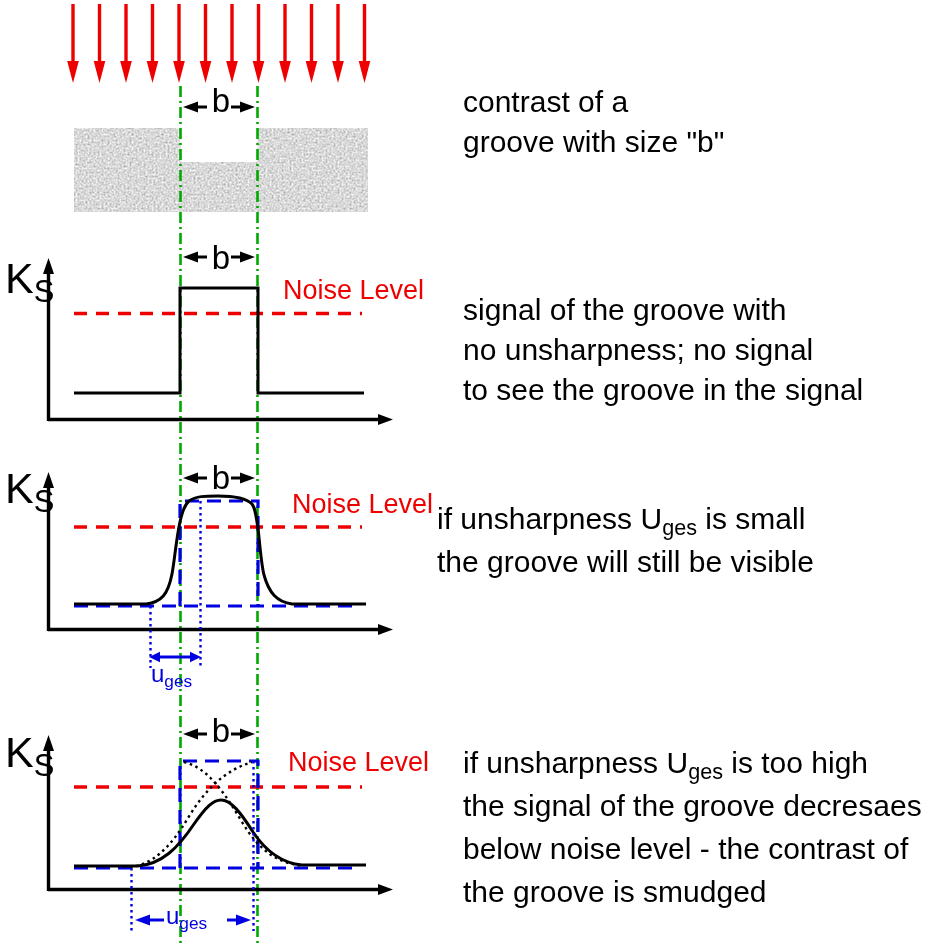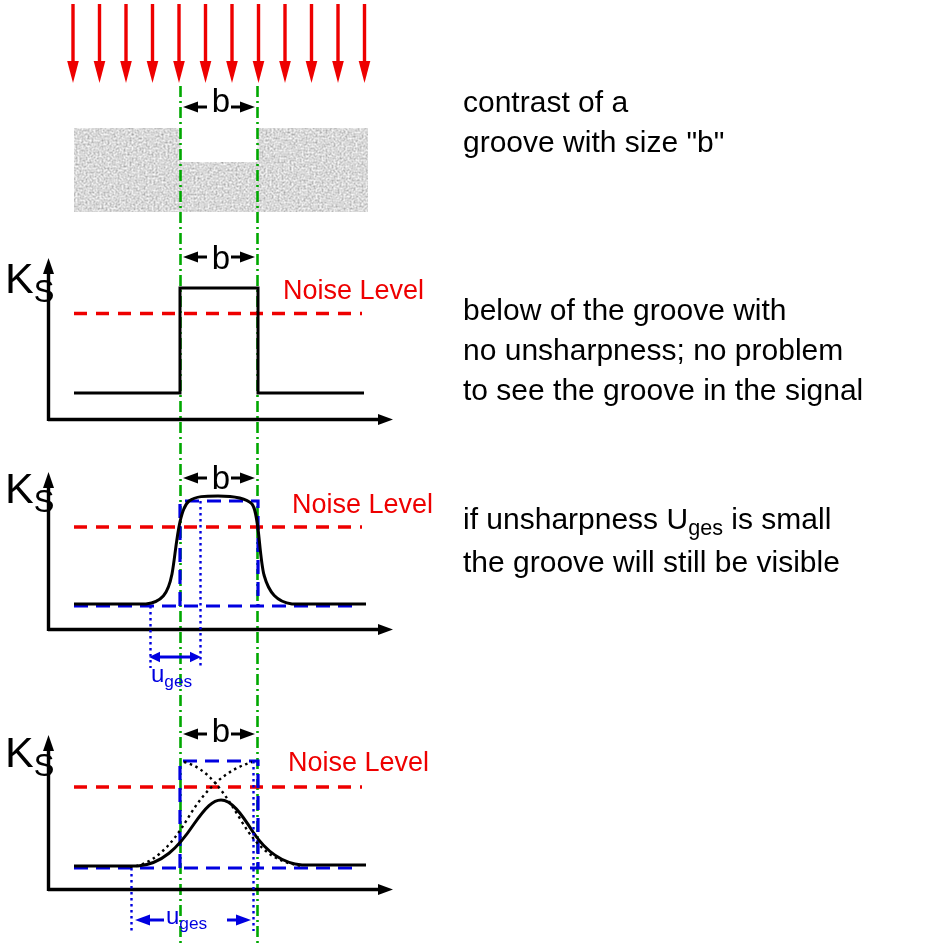--- a/index.html
+++ b/index.html
@@ -34,21 +34,21 @@
   .lbl sub{font-size:0.72em;vertical-align:-0.28em;line-height:0;}
   .caption{font-size:30px;line-height:40px;}
   .caption.tall{line-height:43px;}
   .noise-lbl{color:var(--c-red);font-size:27px;line-height:27px;}
   .ks{font-size:43px;line-height:34px;}
   .b-lbl{font-size:33px;line-height:34px;width:44px;text-align:center;}
   .u-lbl{color:var(--c-blue);font-size:24px;line-height:30px;}
 
   #cap1{left:463px;top:82px;}
   #cap2{left:463px;top:290px;}
-  #cap3{left:463px;top:497px;}
+  #cap3{left:437px;top:497px;}
   #cap4{left:463px;top:741px;}
 
   #ks1{left:5px;top:261px;}
   #ks2{left:5px;top:471px;}
   #ks3{left:5px;top:735px;}
 
   #b1{left:199px;top:84px;}
   #b2{left:199px;top:241px;}
   #b3{left:199px;top:461px;}
   #b4{left:199px;top:714px;}
@@ -228,24 +228,30 @@
 
   <div class="lbl u-lbl" id="u1"><span>u</span><sub>ges</sub></div>
   <div class="lbl u-lbl" id="u2"><span>u</span><sub>ges</sub></div>
 
   <div class="lbl caption" id="cap1">
     <div>contrast of a</div>
     <div>groove with size "b"</div>
   </div>
 
   <div class="lbl caption" id="cap2">
-    <div>below of the groove with</div>
-    <div>no unsharpness; no problem</div>
+    <div>signal of the groove with</div>
+    <div>no unsharpness; no signal</div>
     <div>to see the groove in the signal</div>
   </div>
 
   <div class="lbl caption tall" id="cap3">
     <div><span>if unsharpness U</span><sub>ges</sub><span> is small</span></div>
     <div>the groove will still be visible</div>
   </div>
 
+  <div class="lbl caption tall" id="cap4">
+    <div><span>if unsharpness U</span><sub>ges</sub><span> is too high</span></div>
+    <div>the signal of the groove decresaes</div>
+    <div>below noise level - the contrast of</div>
+    <div>the groove is smudged</div>
+  </div>
 
 </div>
 
 </body></html>

